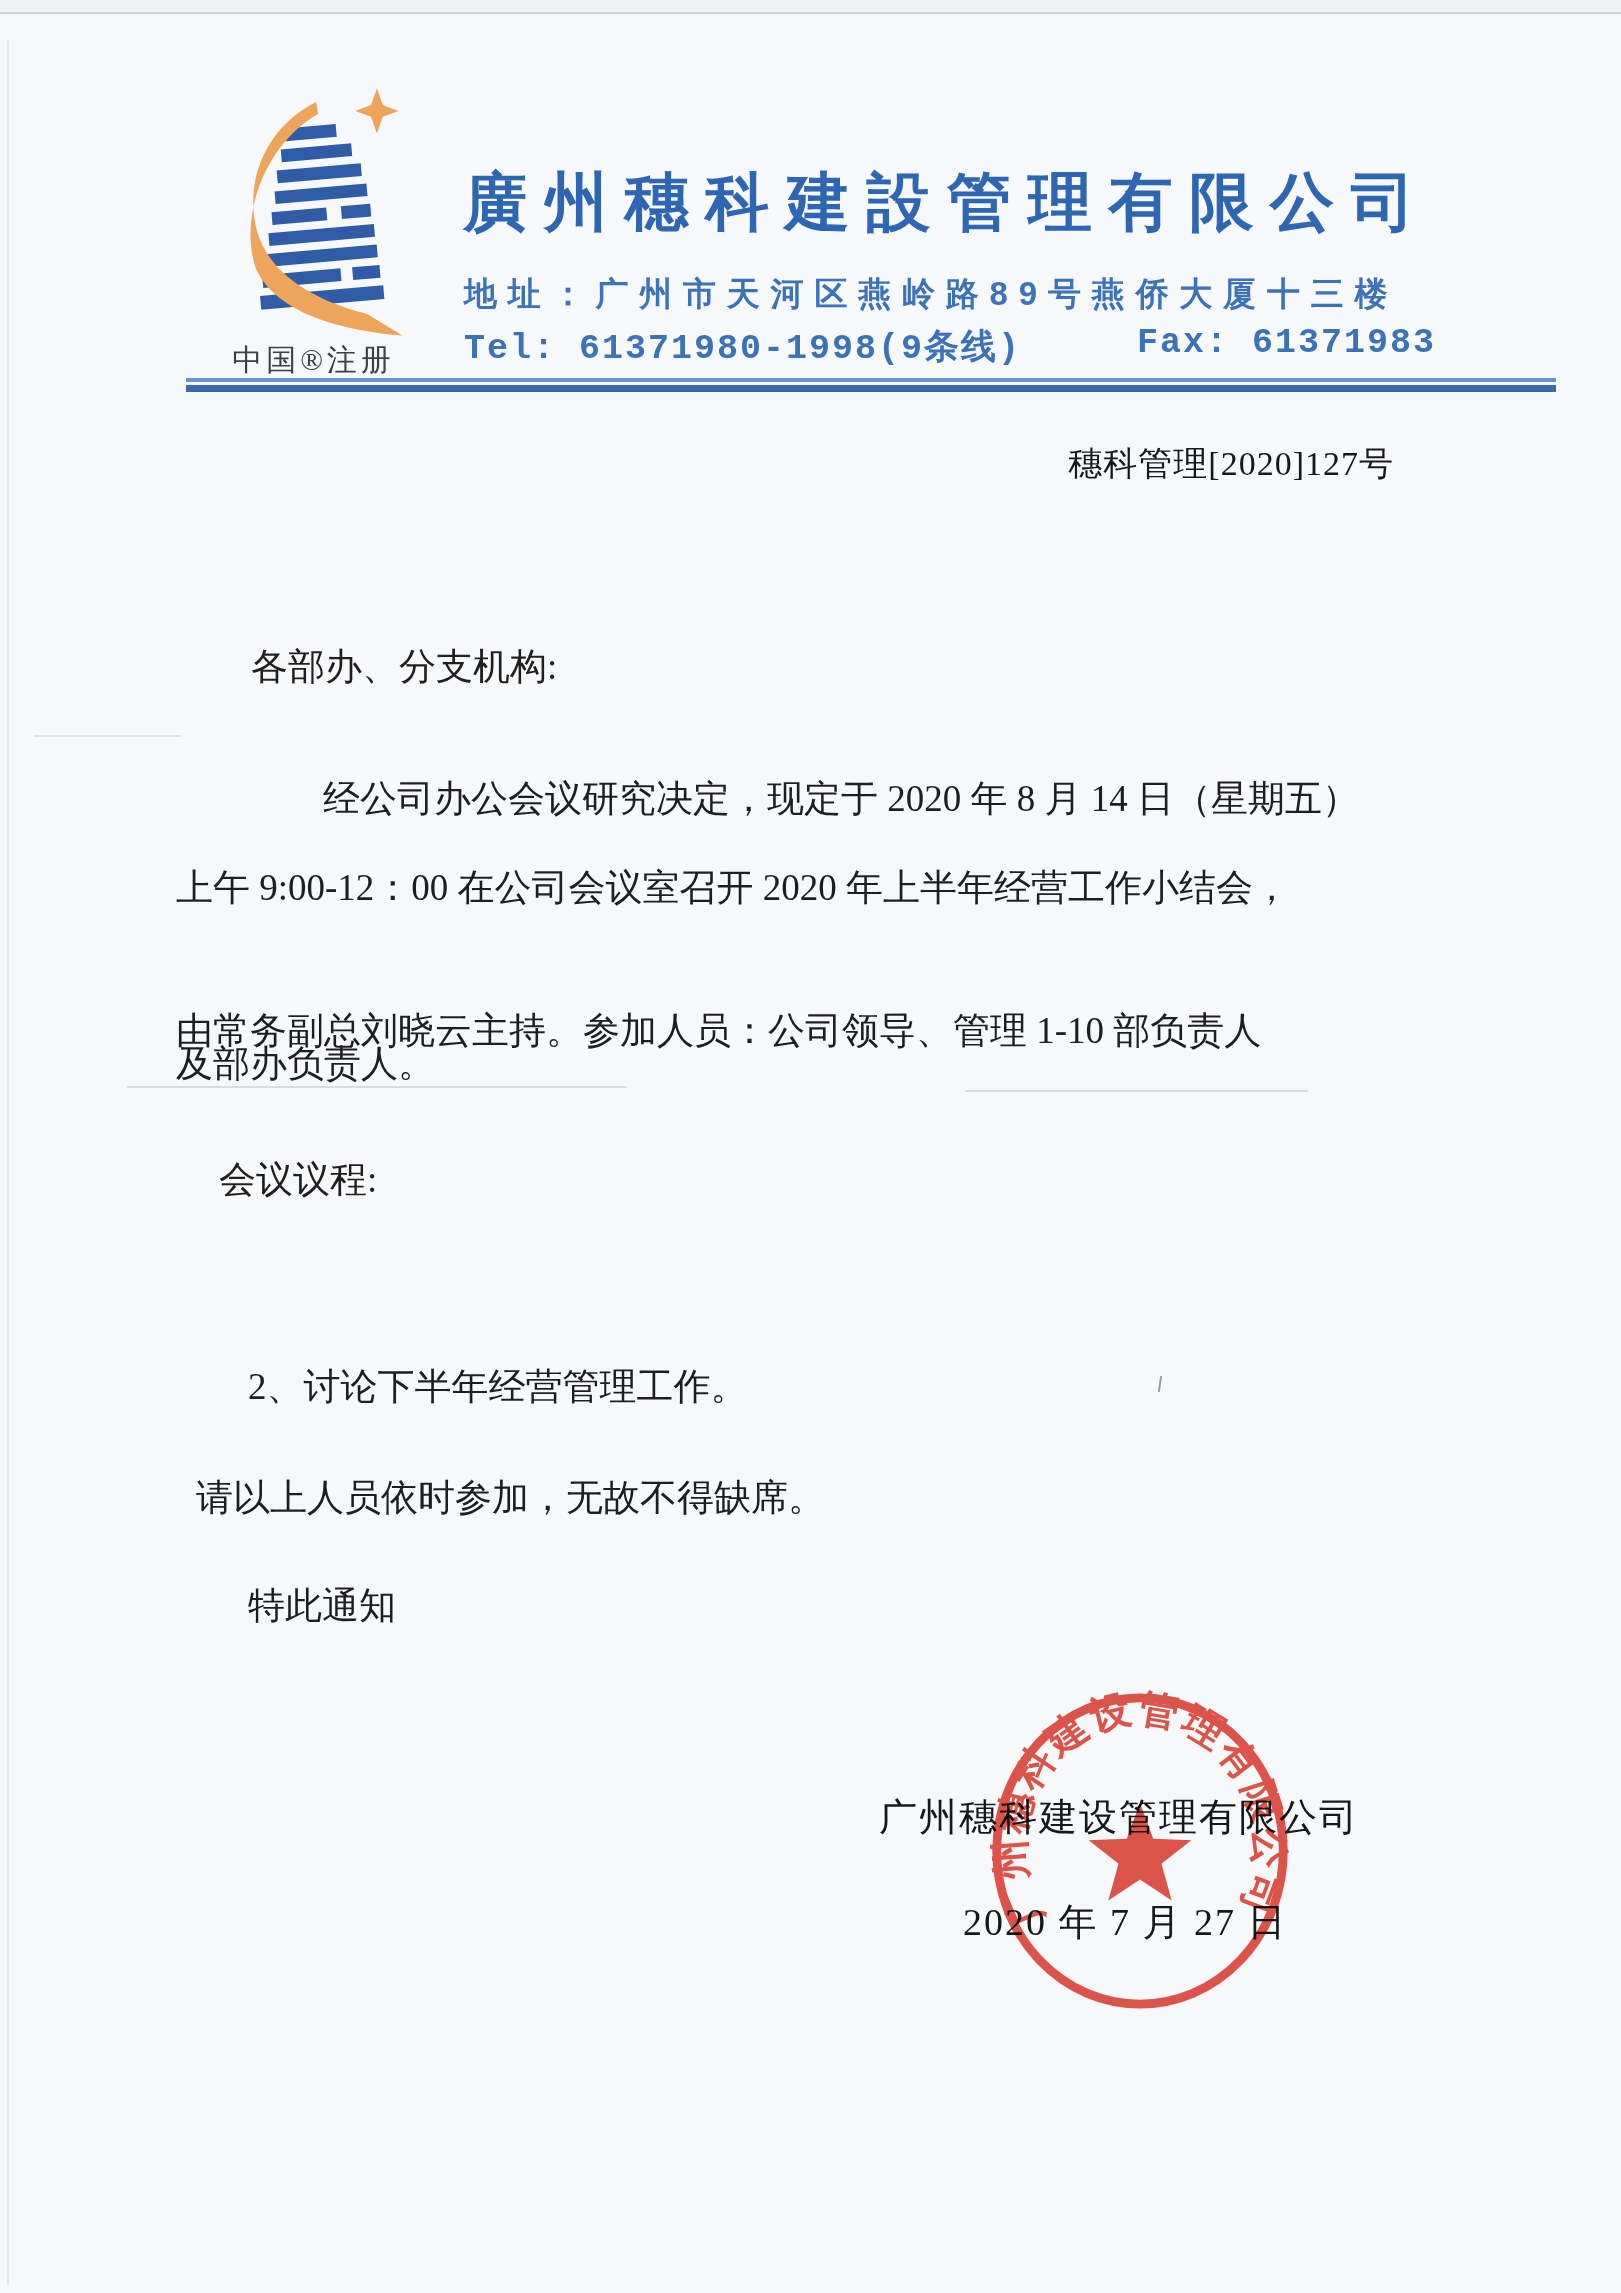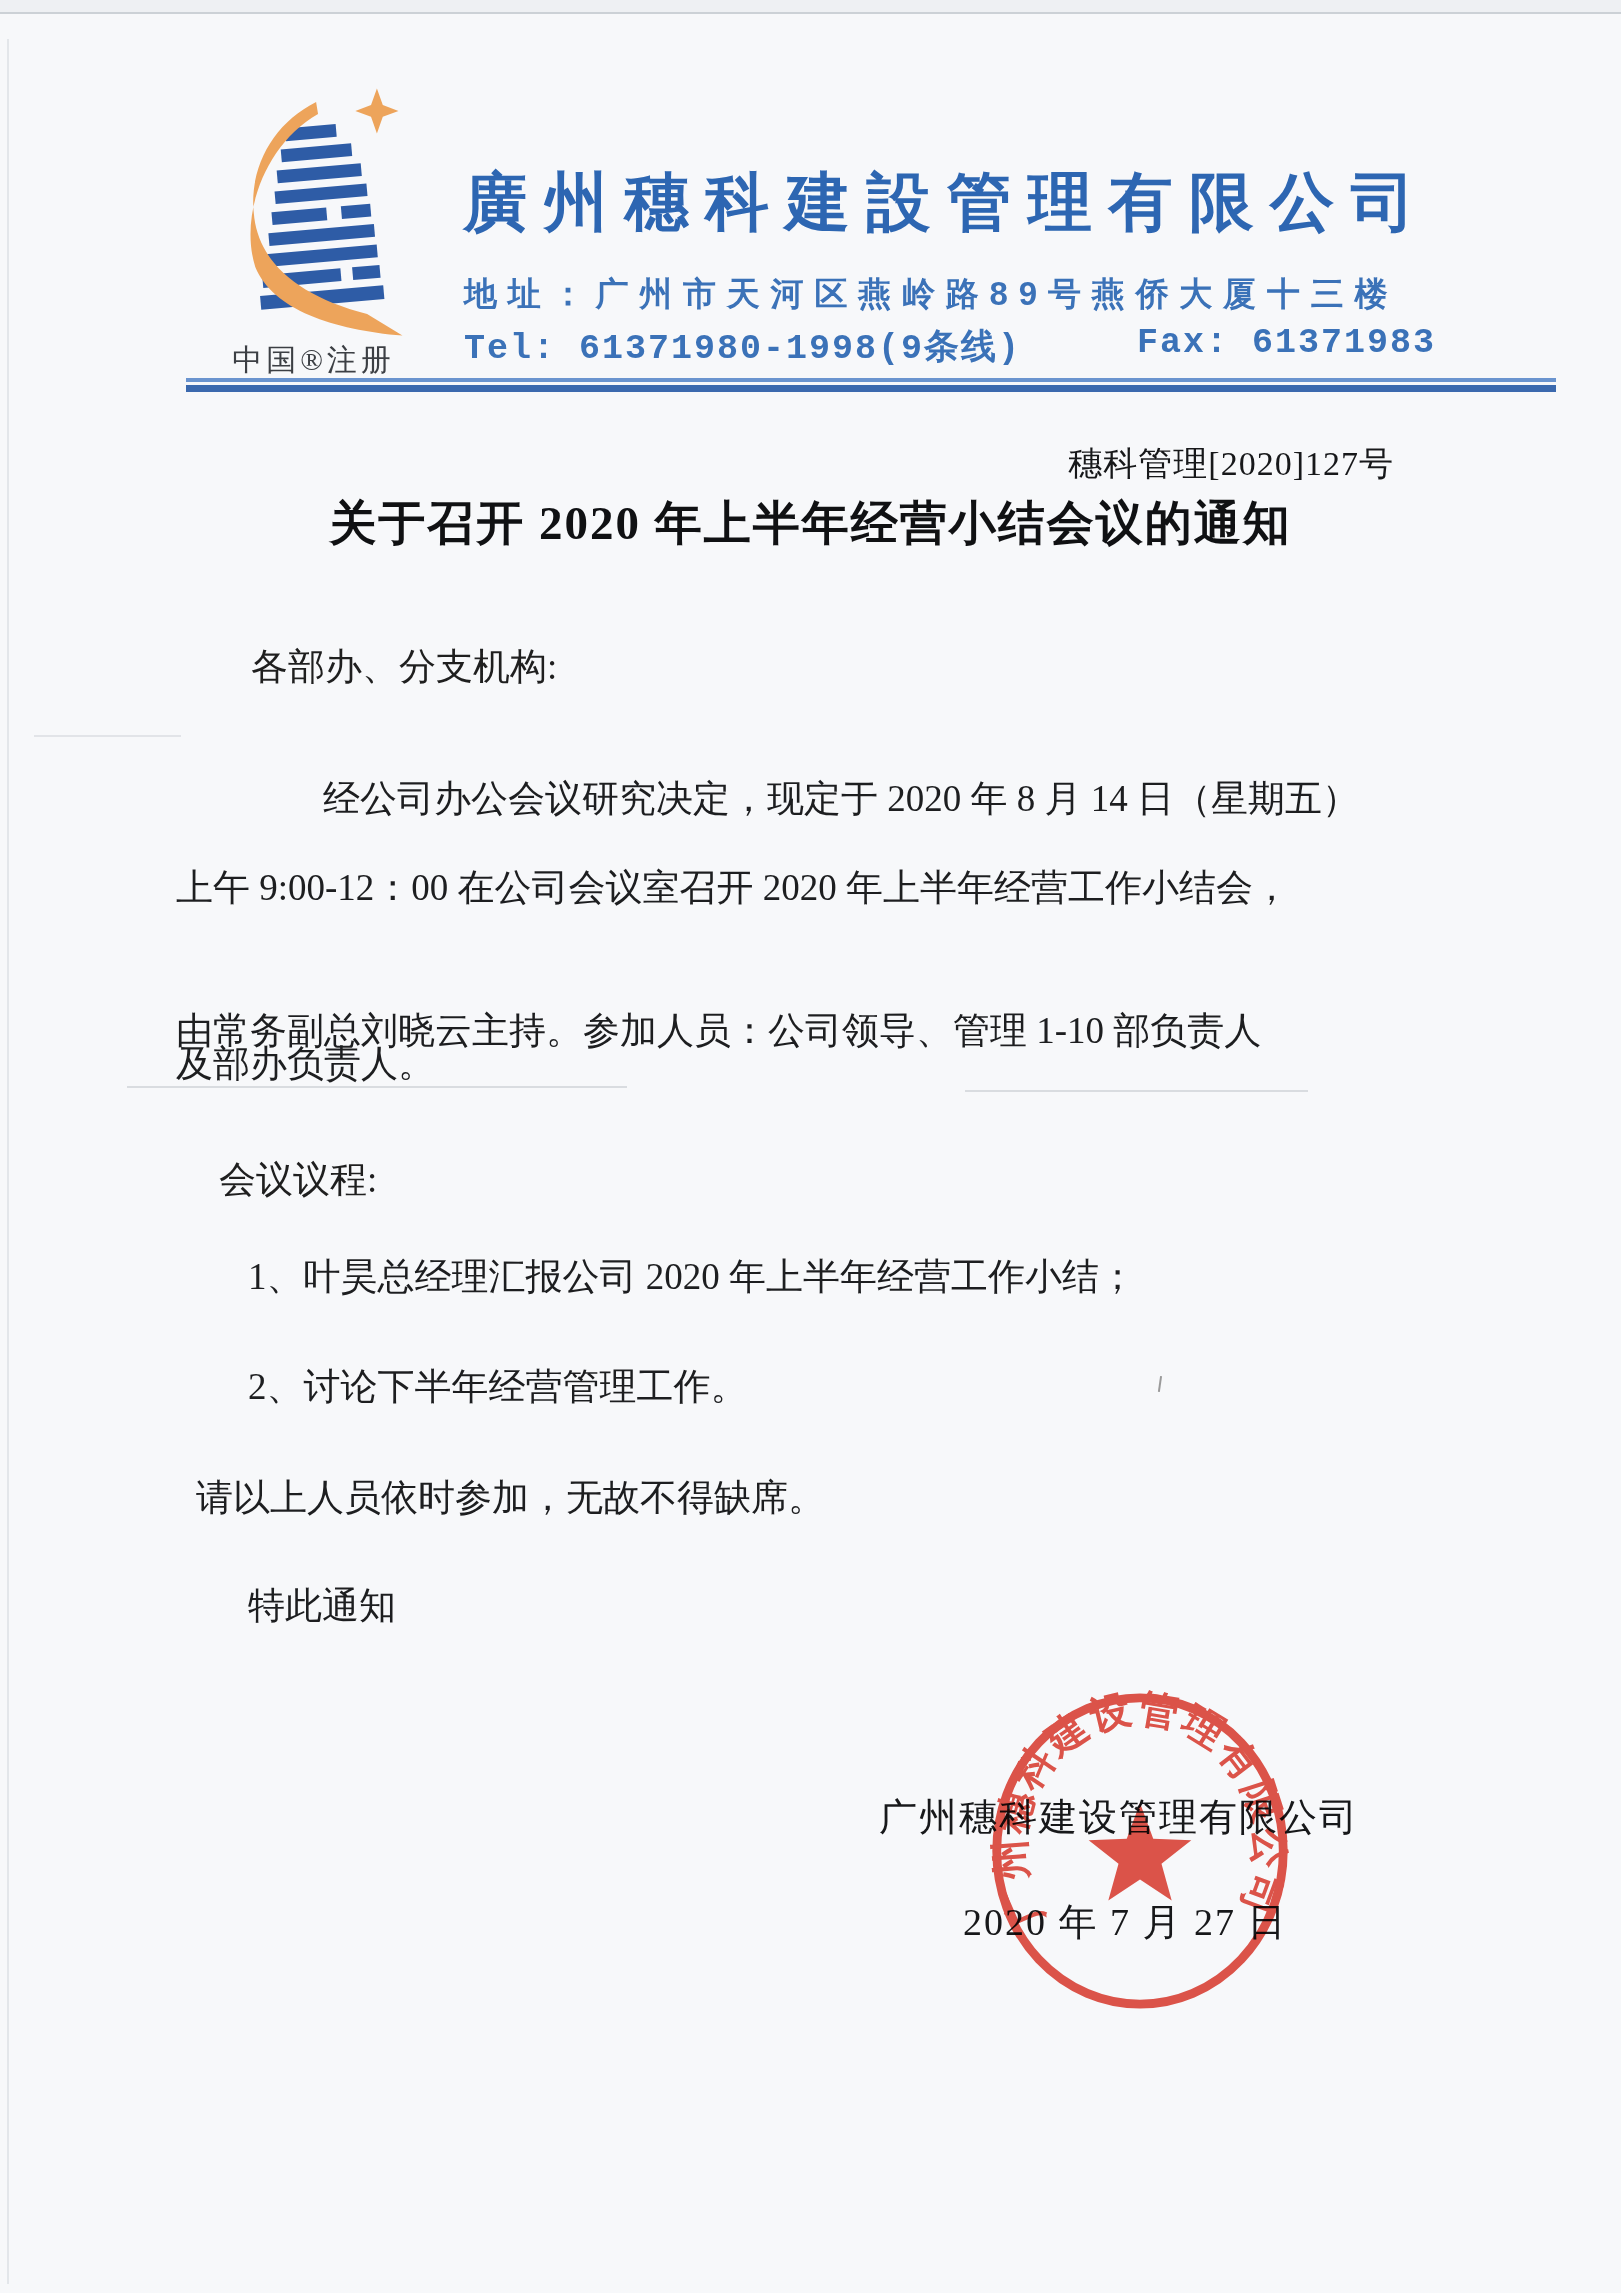--- a/index.html
+++ b/index.html
@@ -113,30 +113,28 @@
   <div class="telfax">
     <span class="tel">Tel: 61371980-1998(9条线)</span>
     <span class="fax">Fax: 61371983</span>
   </div>
   <div class="rule">
     <div class="thin"></div>
     <div class="thick"></div>
   </div>
 
   <div class="doc-number">穗科管理[2020]127号</div>
-  <div class="doc-title">关于召开 2020 年上半年经营小结会议的通知</div>
   <div class="salutation">各部办、分支机构:</div>
 
   <div class="bline bl1">经公司办公会议研究决定，现定于 2020 年 8 月 14 日（星期五）</div>
   <div class="bline bl2">上午 9:00-12：00 在公司会议室召开 2020 年上半年经营工作小结会，</div>
   <div class="bline bl3">由常务副总刘晓云主持。参加人员：公司领导、管理 1-10 部负责人</div>
   <div class="bline bl4">及部办负责人。</div>
 
   <div class="agenda-label">会议议程:</div>
-  <div class="bline agenda-1">1、叶昊总经理汇报公司 2020 年上半年经营工作小结；</div>
   <div class="bline agenda-2">2、讨论下半年经营管理工作。</div>
 
   <div class="bline attend">请以上人员依时参加，无故不得缺席。</div>
   <div class="bline closing">特此通知</div>
 
   <div class="sig-company">广州穗科建设管理有限公司</div>
   <div class="sig-date">2020 年 7 月 27 日</div>
 
   <svg class="seal" viewBox="0 0 320 340">
     <ellipse cx="160" cy="170" rx="146" ry="156" fill="none" stroke="#e0463a" stroke-width="9"></ellipse>

